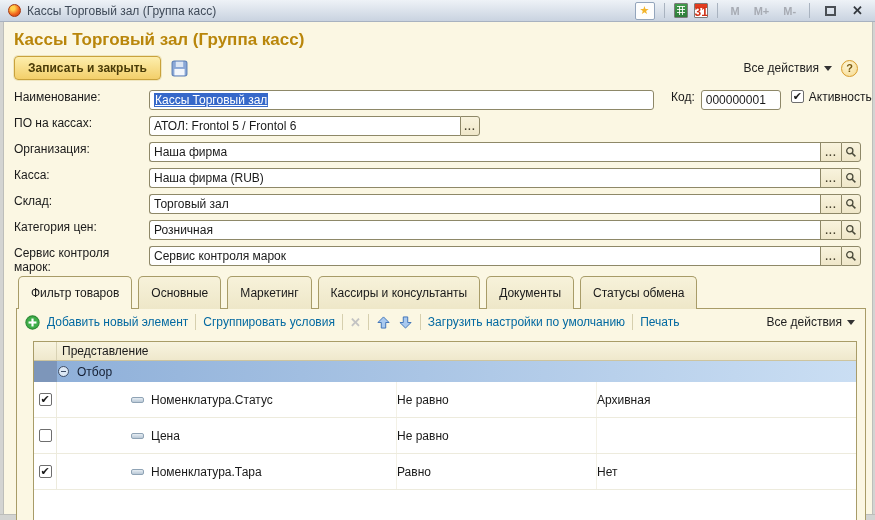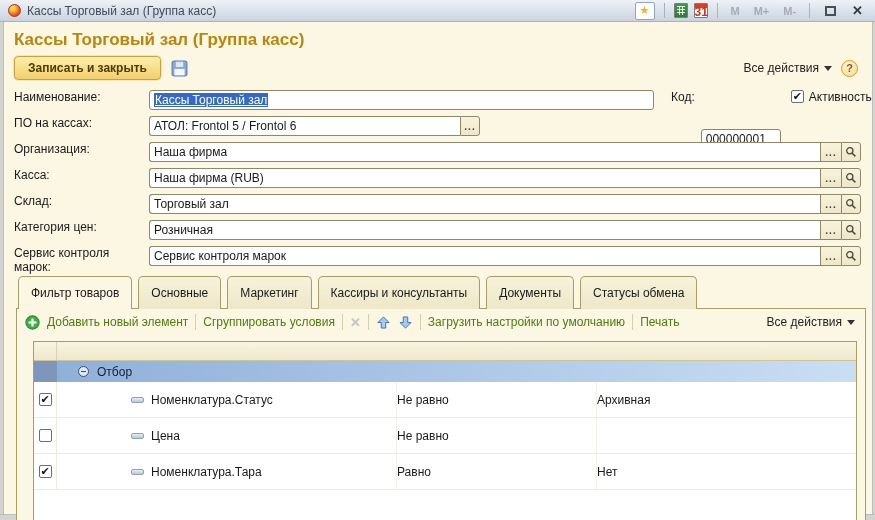--- a/index.html
+++ b/index.html
@@ -101,41 +101,41 @@
   .tab.active { background:#fbf7e3; position:relative; }
   .tab.active::after { content:""; position:absolute; left:0; right:0; bottom:-1px; height:2px; background:#fbf7e3; }
 
   .tab-panel {
     position:relative; margin:0 6px 0 2px; margin-top:-1px; height:221px;
     border:1px solid #a89c68; background:#fbf7e3; z-index:1;
   }
 
   
   .toolbar { display:flex; align-items:center; gap:7px; padding:5px 10px 4px 8px; }
-  .tb-link { color:#4d7c0f; cursor:pointer; white-space:nowrap; }
+  .tb-link { color:#0369a1; cursor:pointer; white-space:nowrap; }
   .tsep { width:1px; height:16px; background:#d6cfae; }
   .x-disabled { color:#c3c3c3; font-weight:bold; font-size:13px; }
   .arrow-btn { width:15px; height:15px; display:flex; align-items:center; justify-content:center; cursor:pointer; }
 
   
   .ftable {
     position:absolute; left:16px; right:8px; top:32px; bottom:7px;
     border:1px solid #a89c68; background:#fff; display:flex; flex-direction:column; overflow:hidden;
   }
   .frow { display:flex; align-items:stretch; flex:0 0 auto; }
   .fhead { height:19px; background:linear-gradient(#f8f4e0,#efe8cc); border-bottom:1px solid #cdc49e; }
   .col-check { width:23px; flex:0 0 23px; display:flex; align-items:center; justify-content:center; }
   .fhead .col-check { border-right:1px solid #d8d2b4; }
   .col-name { flex:0 0 340px; display:flex; align-items:center; padding-left:5px; }
   .col-cond { flex:0 0 200px; display:flex; align-items:center; }
   .col-val  { flex:1; display:flex; align-items:center; }
   .grow { height:21px; }
   .grow .col-check { background:#7d96ba; }
   .grow .g-rest {
-    flex:1; display:flex; align-items:center; gap:8px; padding-left:21px;
+    flex:1; display:flex; align-items:center; gap:8px; padding-left:1px;
     background:linear-gradient(to right, #8fb0d9, #cadef3); color:#141f33;
   }
   .minus-circle {
     width:11px; height:11px; border-radius:50%; border:1px solid #3e4d66; position:relative; background:#dce8f5;
   }
   .minus-circle::after { content:""; position:absolute; left:2px; right:2px; top:4px; height:1px; background:#3e4d66; }
   .drow { height:36px; border-bottom:1px solid #edebdd; font-size:12px; }
   .drow .col-check { border-right:1px solid #edebdd; }
   .drow .col-name { padding-left:74px; gap:7px; border-right:1px solid #f3f1e6; }
   .drow .col-cond { border-right:1px solid #f3f1e6; }
@@ -192,21 +192,21 @@
       </span>
       <span class="help-btn">?</span>
     </div>
 
     <div class="form-row">
       <span class="form-label">Наименование:</span>
       <span class="input" style="width:505px;">
         <span class="sel-text">Кассы Торговый зал</span>
       </span>
       <span style="margin-left:17px;">Код:</span>
-      <span class="input" style="width:80px; margin-left:6px;margin-top:39px;">000000001</span>
+      <span class="input" style="width:80px; margin-left:6px;">000000001</span>
       <span class="checkbox checked" style="margin-left:10px;"></span>
       <span style="margin-left:5px;">Активность</span>
     </div>
 
     <div class="form-row">
       <span class="form-label">ПО на кассах:</span>
       <span class="field-group" style="width:331px;">
         <span class="input">АТОЛ: Frontol 5 / Frontol 6</span>
         <span class="ref-btn last">...</span>
       </span>
@@ -324,20 +324,21 @@
         <span class="all-actions">
           <span>Все действия</span>
           <span class="caret"></span>
         </span>
       </div>
 
       <div class="ftable">
 
         <div class="frow fhead">
           <span class="col-check"></span>
+          <span class="col-name">Представление</span>
           <span class="col-cond"></span>
           <span class="col-val"></span>
         </div>
 
         <div class="frow grow">
           <span class="col-check"></span>
           <span class="g-rest">
             <span class="minus-circle"></span>
             <span>Отбор</span>
           </span>

